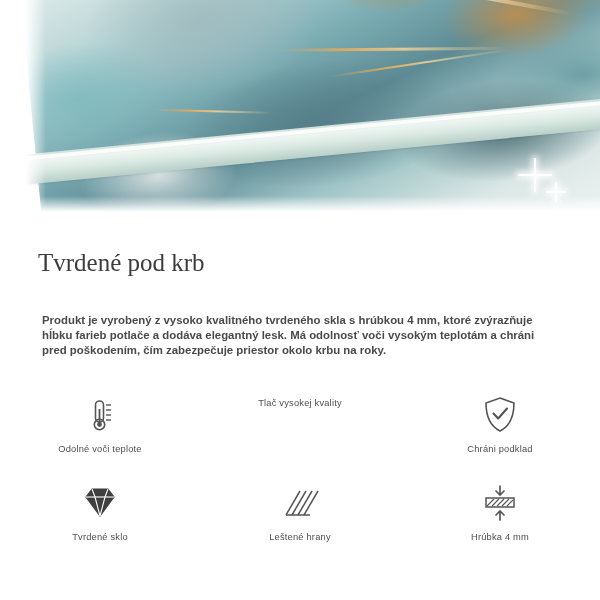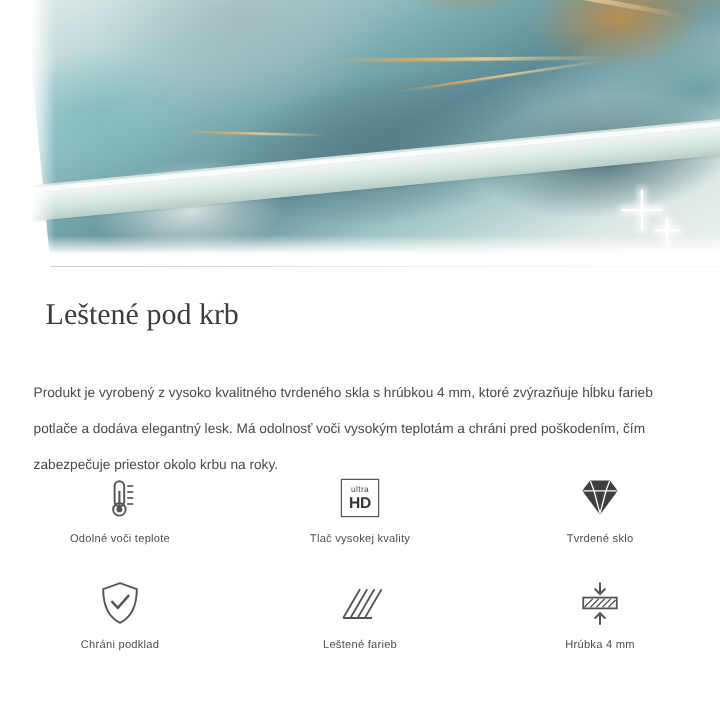--- a/index.html
+++ b/index.html
@@ -107,24 +107,25 @@
   .title {
     font-family: "Liberation Serif", serif;
     font-size: 25px;
     line-height: 31px;
     color: #3c3c3c;
     padding: 8px 38px 0 38px;
     font-weight: 400;
   }
   .title .l2 { display: block; }
   .body-copy {
-    padding: 18px 38px 0 28px;
+    padding: 18px 38px 0 42px;
     font-size: 11.4px;
-    line-height: 30px;
+    line-height: 15px;
     color: #4a4a4a;
+    font-weight: bold;
   }
 
   
   .features {
     position: absolute;
     left: 0; top: 392px;
     width: 600px;
     display: grid;
     grid-template-columns: repeat(3, 1fr);
     grid-template-rows: 78px 78px;
@@ -176,21 +177,21 @@
     <div class="glass-edge"></div>
     <div class="glass-edge-hi"></div>
     <div class="hero-mask-l"></div>
     <div class="hero-mask-b"></div>
     <div class="sparkle"></div>
     <div class="sparkle sparkle2"></div>
   </div>
 
   <div class="content">
     <h1 class="title">
-      <span class="l1">Leštené pod krb</span>
+      <span class="l1">Tvrdené pod krb</span>
     </h1>
     <p class="body-copy">Produkt je vyrobený z vysoko kvalitného tvrdeného skla s hrúbkou 4 mm, ktoré zvýrazňuje hĺbku farieb potlače a dodáva elegantný lesk. Má odolnosť voči vysokým teplotám a chráni pred poškodením, čím zabezpečuje priestor okolo krbu na roky.</p>
   </div>
 
   <div class="features">
 
     <div class="feature">
       <div class="feature-icon">
         <svg width="40" height="40" viewBox="0 0 40 40">
           <rect x="15.5" y="6" width="8" height="21" rx="4" fill="none" stroke="#555" stroke-width="1.6"></rect>
@@ -200,62 +201,56 @@
           <line x1="26" y1="10" x2="31" y2="10" stroke="#555" stroke-width="1.4"></line>
           <line x1="26" y1="15" x2="31" y2="15" stroke="#555" stroke-width="1.4"></line>
           <line x1="26" y1="20" x2="31" y2="20" stroke="#555" stroke-width="1.4"></line>
           <line x1="26" y1="25" x2="31" y2="25" stroke="#555" stroke-width="1.4"></line>
         </svg>
       </div>
       <div class="feature-label">Odolné voči teplote</div>
     </div>
 
     <div class="feature">
-      <div class="feature-icon">
-        <div class="ultrahd">
-          <span class="u1">ultra</span>
-          <span class="u2">HD</span>
-        </div>
-      </div>
       <div class="feature-label">Tlač vysokej kvality</div>
+    </div>
+
+    <div class="feature">
+      <div class="feature-icon">
+        <svg width="40" height="42" viewBox="0 0 40 42">
+          <path d="M20 4 L34 9 C34 24 28 33 20 37 C12 33 6 24 6 9 Z" fill="none" stroke="#555" stroke-width="1.6"></path>
+          <path d="M13.5 19.5 L18.2 24.5 L27 14.5" fill="none" stroke="#555" stroke-width="2.1" stroke-linecap="round" stroke-linejoin="round"></path>
+        </svg>
+      </div>
+      <div class="feature-label">Chráni podklad</div>
     </div>
 
     <div class="feature">
       <div class="feature-icon">
         <svg width="44" height="38" viewBox="0 0 44 38">
           <path d="M8 13 L14 5 L30 5 L36 13 L22 32 Z" fill="#3f3f3f" stroke="#3f3f3f" stroke-width="1.2"></path>
           <path d="M8 13 L36 13" stroke="#ffffff" stroke-width="1.1"></path>
           <path d="M14 5 L17 13 L22 32" stroke="#ffffff" stroke-width="1.1" fill="none"></path>
           <path d="M30 5 L27 13 L22 32" stroke="#ffffff" stroke-width="1.1" fill="none"></path>
         </svg>
       </div>
       <div class="feature-label">Tvrdené sklo</div>
-    </div>
-
-    <div class="feature">
-      <div class="feature-icon">
-        <svg width="40" height="42" viewBox="0 0 40 42">
-          <path d="M20 4 L34 9 C34 24 28 33 20 37 C12 33 6 24 6 9 Z" fill="none" stroke="#555" stroke-width="1.6"></path>
-          <path d="M13.5 19.5 L18.2 24.5 L27 14.5" fill="none" stroke="#555" stroke-width="2.1" stroke-linecap="round" stroke-linejoin="round"></path>
-        </svg>
-      </div>
-      <div class="feature-label">Chráni podklad</div>
     </div>
 
     <div class="feature">
       <div class="feature-icon">
         <svg width="40" height="36" viewBox="0 0 40 36">
           <path d="M6 30 L20 6" stroke="#555" stroke-width="1.5"></path>
           <path d="M12 30 L26 6" stroke="#555" stroke-width="1.5"></path>
           <path d="M18 30 L32 6" stroke="#555" stroke-width="1.5"></path>
           <path d="M24 30 L38 6" stroke="#555" stroke-width="1.5"></path>
           <path d="M6 30 L30 30" stroke="#555" stroke-width="1.5"></path>
         </svg>
       </div>
-      <div class="feature-label">Leštené farieb</div>
+      <div class="feature-label">Leštené hrany</div>
     </div>
 
     <div class="feature">
       <div class="feature-icon">
         <svg width="44" height="40" viewBox="0 0 44 40">
           <path d="M22 3 L22 11 M18 8 L22 12 L26 8" stroke="#555" stroke-width="1.7" fill="none" stroke-linecap="round"></path>
           <rect x="8" y="15" width="28" height="9" fill="none" stroke="#555" stroke-width="1.5"></rect>
           <path d="M9 23 L16 16 M14 23 L21 16 M19 23 L26 16 M24 23 L31 16 M29 23 L35 17" stroke="#555" stroke-width="1.1"></path>
           <path d="M22 37 L22 29 M18 32 L22 28 L26 32" stroke="#555" stroke-width="1.7" fill="none" stroke-linecap="round"></path>
         </svg>

